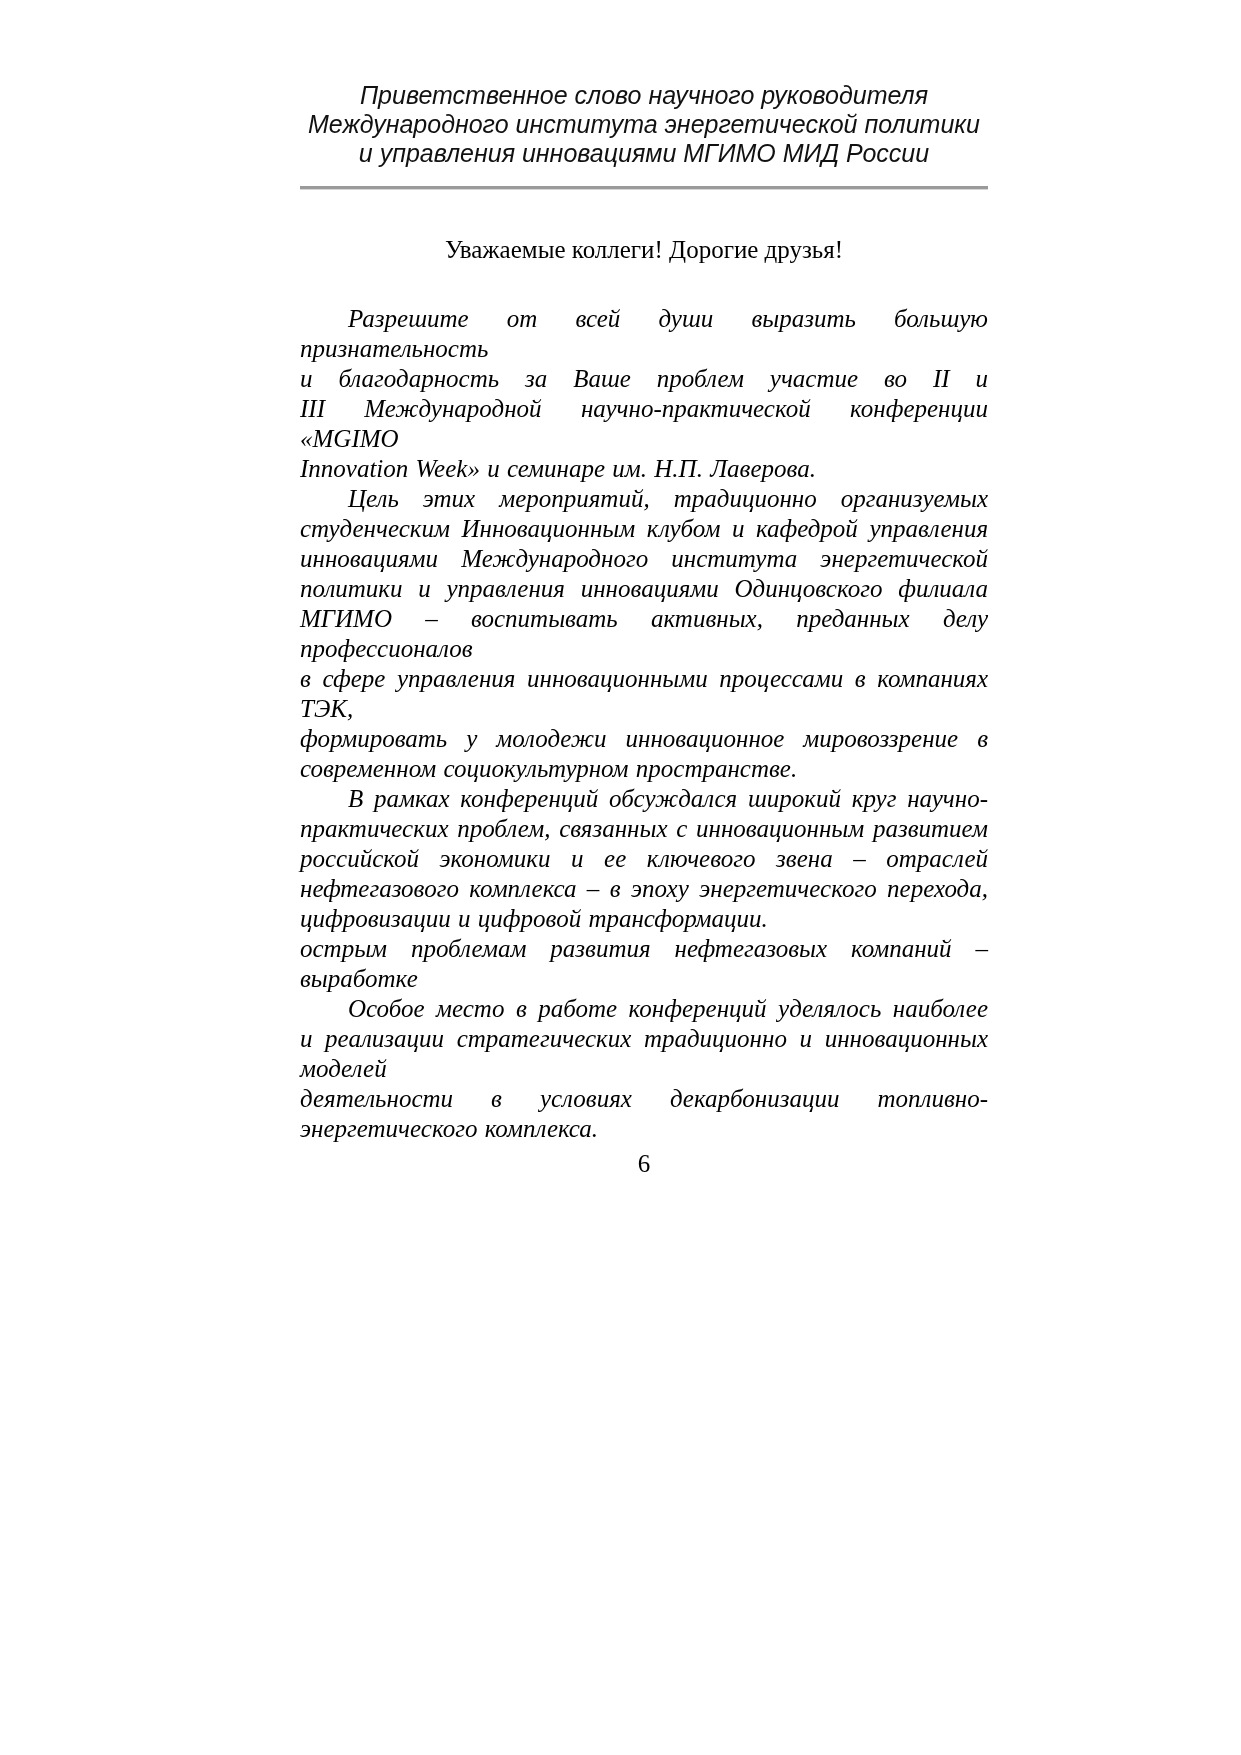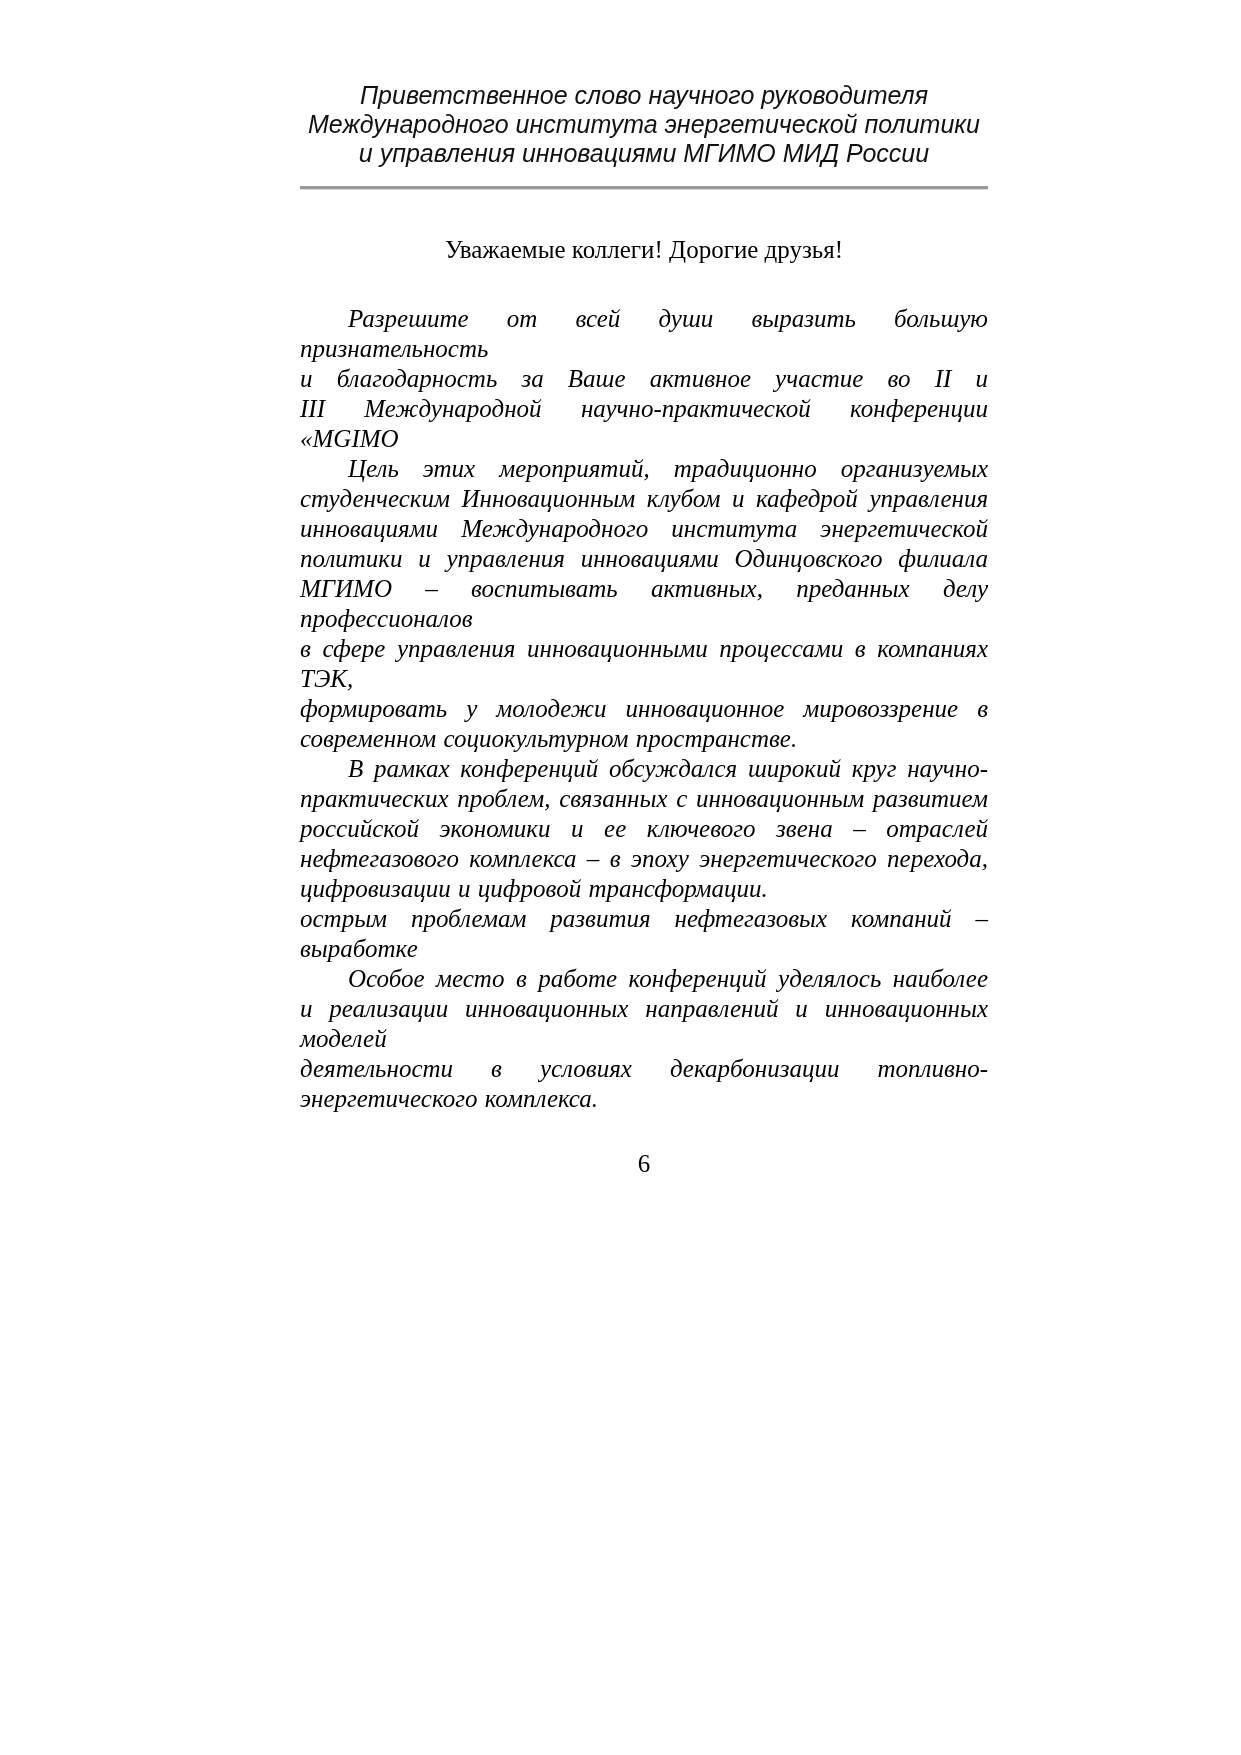--- a/index.html
+++ b/index.html
@@ -84,22 +84,23 @@
     <div>и управления инновациями МГИМО МИД России</div>
   </div>
 
   <div class="column section-divider" style="background: rgb(154, 154, 154);"></div>
 
   <div class="column salutation">Уважаемые коллеги! Дорогие друзья!</div>
 
   <div class="column body-text">
       <div class="paragraph">
         <div class="line indent">Разрешите от всей души выразить большую признательность</div>
-        <div class="line">и благодарность за Ваше активное участие во II и</div>
+        <div class="line">и благодарность за Ваше проблем участие во II и</div>
         <div class="line">III Международной научно-практической конференции «MGIMO</div>
+        <div class="line lastline">Innovation Week» и семинаре им. Н.П. Лаверова.</div>
       </div>
       <div class="paragraph">
         <div class="line indent">Цель этих мероприятий, традиционно организуемых</div>
         <div class="line">студенческим Инновационным клубом и кафедрой управления</div>
         <div class="line">инновациями Международного института энергетической</div>
         <div class="line">политики и управления инновациями Одинцовского филиала</div>
         <div class="line">МГИМО – воспитывать активных, преданных делу профессионалов</div>
         <div class="line">в сфере управления инновационными процессами в компаниях ТЭК,</div>
         <div class="line">формировать у молодежи инновационное мировоззрение в</div>
         <div class="line lastline">современном социокультурном пространстве.</div>
@@ -107,21 +108,21 @@
       <div class="paragraph">
         <div class="line indent">В рамках конференций обсуждался широкий круг научно-</div>
         <div class="line">практических проблем, связанных с инновационным развитием</div>
         <div class="line">российской экономики и ее ключевого звена – отраслей</div>
         <div class="line">нефтегазового комплекса – в эпоху энергетического перехода,</div>
         <div class="line lastline">цифровизации и цифровой трансформации.</div>
       </div>
       <div class="paragraph">
         <div class="line">острым проблемам развития нефтегазовых компаний – выработке</div>
         <div class="line indent">Особое место в работе конференций уделялось наиболее</div>
-        <div class="line">и реализации инновационных направлений и инновационных моделей</div>
+        <div class="line">и реализации стратегических традиционно и инновационных моделей</div>
         <div class="line">деятельности в условиях декарбонизации топливно-</div>
         <div class="line lastline">энергетического комплекса.</div>
       </div>
     </div>
 
   <div class="column page-number">6</div>
 
 </div>
 
 </body></html>

